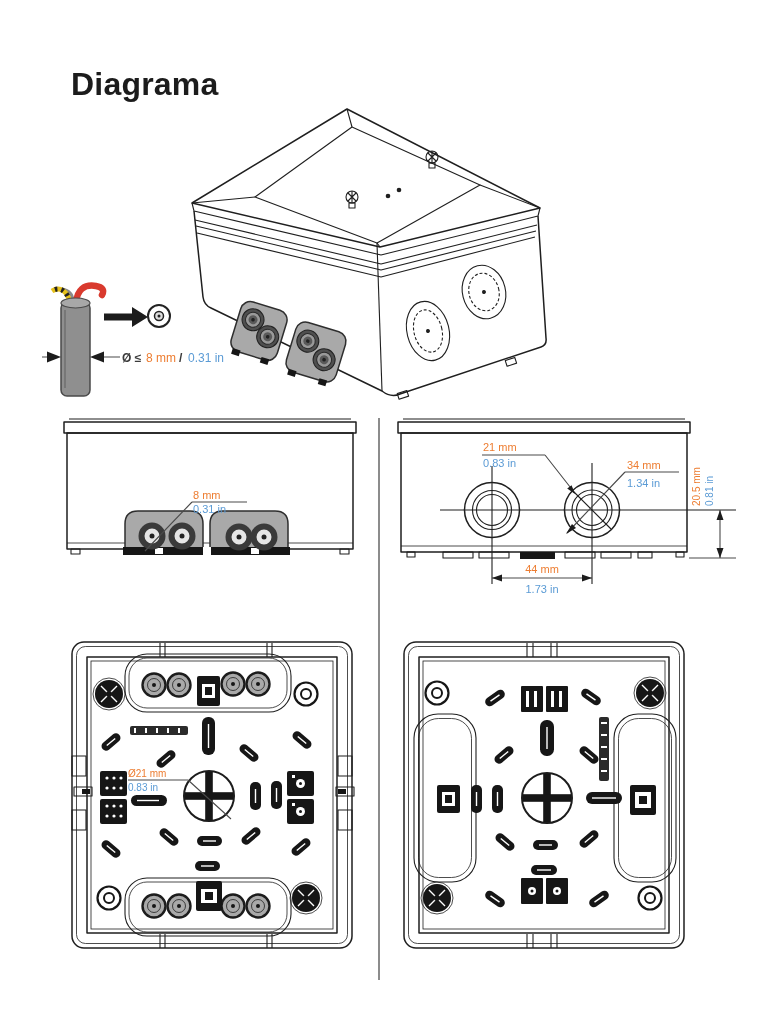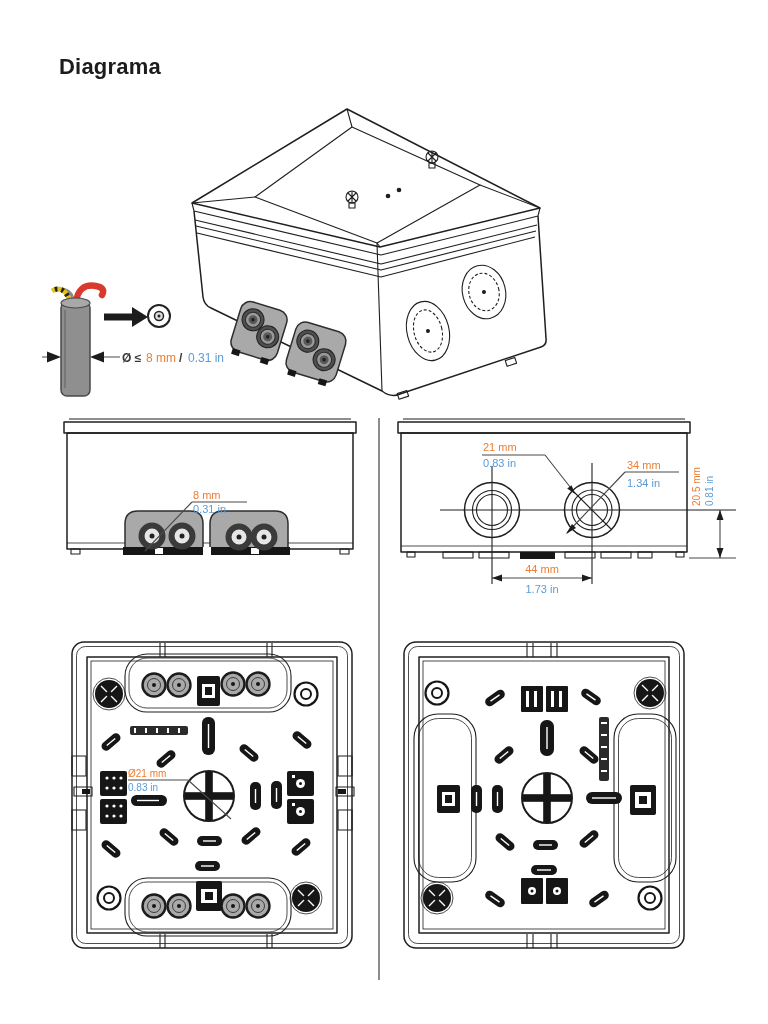--- a/index.html
+++ b/index.html
@@ -1,19 +1,19 @@
 <!DOCTYPE html>
 <html style="--mm: #ED7D31; --in: #5B9BD5;"><head>
 <meta charset="utf-8">
 <style>
   :root{ --mm:#ED7D31; --in:#5B9BD5; }
   html,body{ margin:0; padding:0; }
   body{ width:768px; height:1024px; background:#ffffff; position:relative; overflow:hidden;
         font-family:"Liberation Sans", sans-serif; }
-  .page-title{ position:absolute; left:55px; top:50px; margin:4px; font-size:22px; font-weight:700;
+  .page-title{ position:absolute; left:55px; top:50px; margin:16px; font-size:32px; font-weight:700;
         color:#1c1c1c; letter-spacing:.2px; }
   .fig{ position:absolute; }
   .divider{ position:absolute; left:378px; top:418px; width:2px; height:562px; background:#8c8c8c; }
   
   .ln   { stroke:#1f1f1f; stroke-width:1.5; fill:none; stroke-linejoin:round; }
   .ln1  { stroke:#1f1f1f; stroke-width:1.1; fill:none; stroke-linejoin:round; }
   .lnt  { stroke:#1f1f1f; stroke-width:.8;  fill:none; }
   .dim  { stroke:#4a4a4a; stroke-width:1.1; fill:none; }
   .dark { fill:#161616; stroke:none; }
   .grayfill{ fill:#a9a9a9; stroke:#2e2e2e; stroke-width:1.5; }

